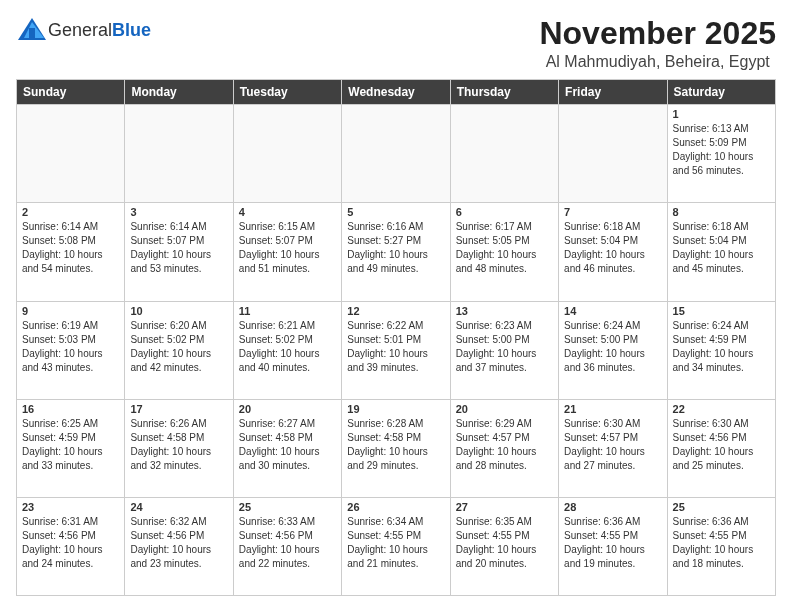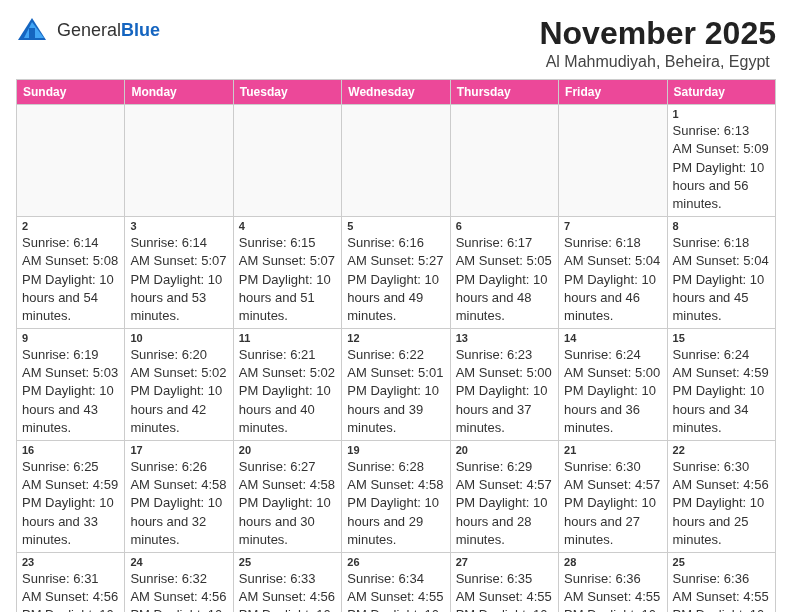--- a/index.html
+++ b/index.html
@@ -19,21 +19,21 @@
     }
     .header {
       display: flex;
       align-items: flex-start;
       justify-content: space-between;
       margin-bottom: 8px;
     }
     .logo {
       display: flex;
       align-items: center;
-      gap: 9px;
+      gap: 0;
     }
     .logo-text {
       font-size: 18px;
       color: #333;
       font-weight: normal;
     }
     .logo-text span {
       color: #1565c0;
       font-weight: bold;
     }
@@ -54,21 +54,21 @@
       font-size: 16px;
       color: #444;
       margin-top: 2px;
     }
     .calendar-table {
       width: 100%;
       border-collapse: collapse;
       flex: 1;
     }
     .calendar-table th {
-      background-color: #ec4899;
+      background-color: #404040;
       color: #fff;
       font-size: 12px;
       font-weight: bold;
       text-align: left;
       padding: 5px 6px;
       border: 1px solid #ccc;
     }
     .calendar-table td {
       border: 1px solid #ccc;
       vertical-align: top;
@@ -81,21 +81,21 @@
     .calendar-table td.empty {
       background: #f9f9f9;
     }
     .day-number {
       font-size: 11px;
       font-weight: bold;
       margin-bottom: 2px;
       display: block;
     }
     .day-info {
-      font-size: 13px;
+      font-size: 10px;
       color: #333;
       line-height: 1.4;
     }
     .last-row td {
       height: 60px;
     }
   </style>
 </head>
 <body>
 

